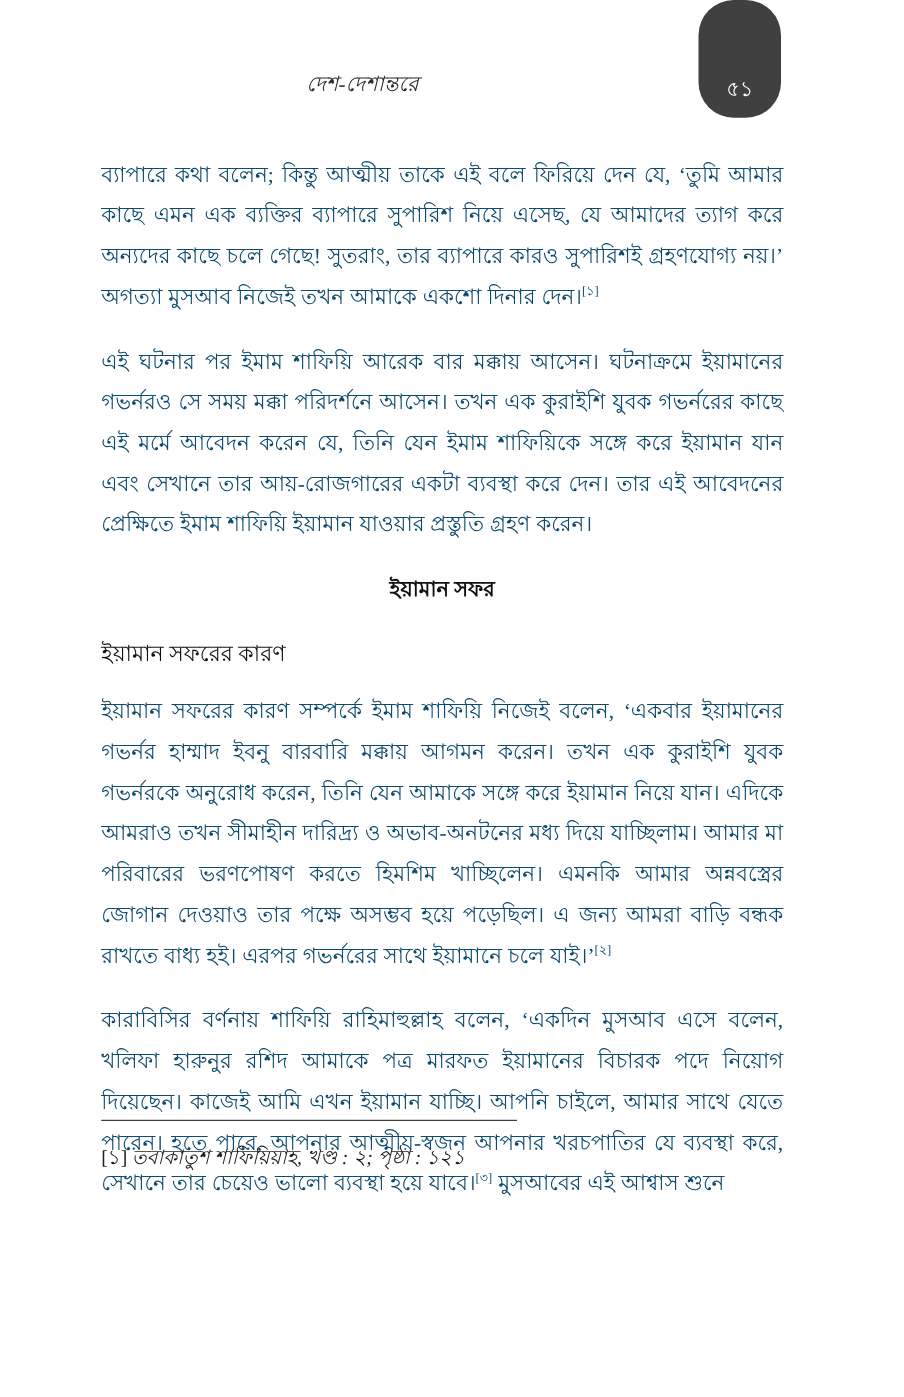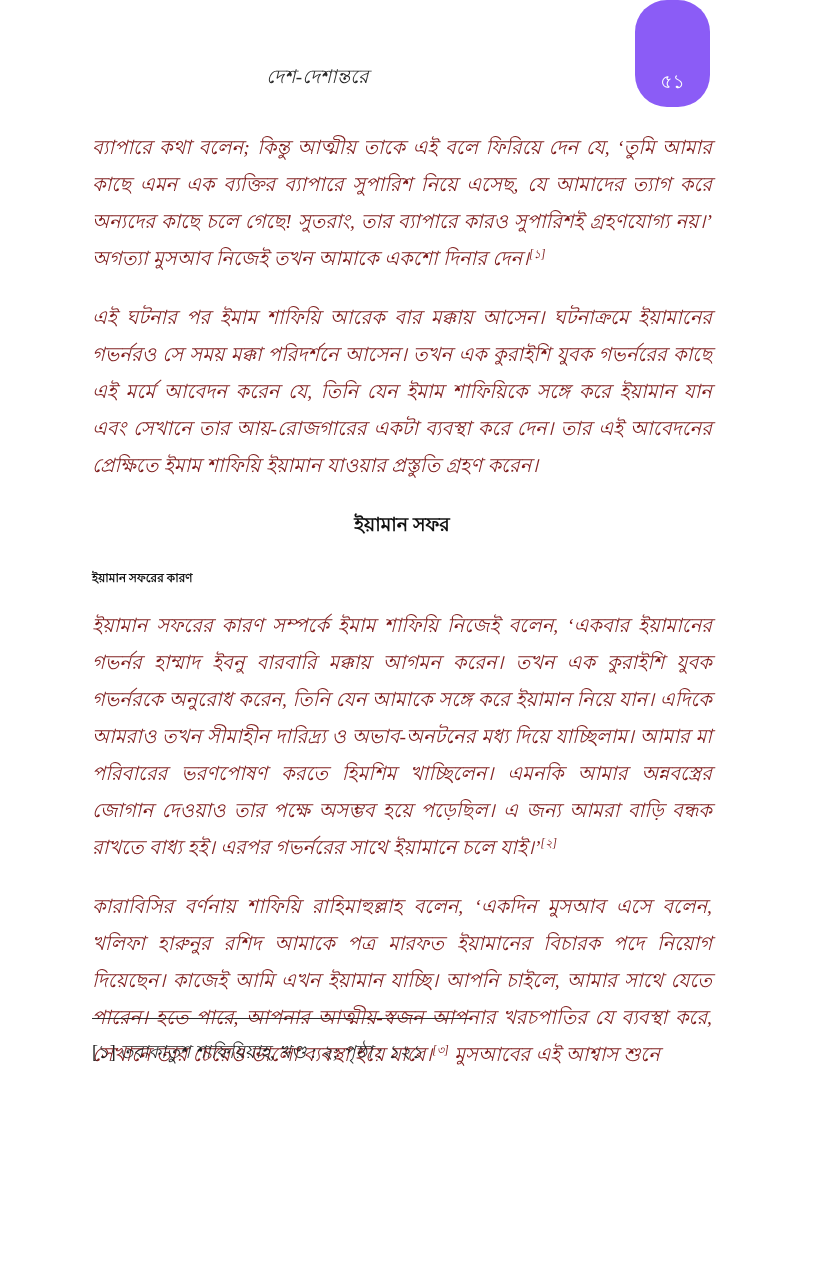--- a/index.html
+++ b/index.html
@@ -22,86 +22,85 @@
     box-sizing: border-box;
   }
 
   
   .page-number-tab {
     position: absolute;
     top: 0;
     left: 635px;
     width: 75px;
     height: 107px;
-    background: #8b5cf6;
+    background: #404040;
     display: flex;
     align-items: flex-end;
     justify-content: center;
     padding-bottom: 16px;
     box-sizing: border-box;
     border-radius: 32px;
   }
 
   .page-number-tab .num {
     color: #ffffff;
     font-size: 19px;
     line-height: 1;
     font-family: "Liberation Serif", "DejaVu Serif", serif;
   }
 
   .running-head {
     position: absolute;
     top: 62px;
-    left: 0;
+    left: 12px;
     width: 635px;
     text-align: center;
     font-style: italic;
     font-size: 19px;
     color: #2a2a2a;
     letter-spacing: 0.2px;
     font-family: "Liberation Serif", "DejaVu Serif", serif;
   }
 
   
   .content {
     position: absolute;
     left: 92px;
     top: 125px;
     width: 620px;
   }
 
   p.body-para {
-    margin: 4px 0 22px 0;
+    margin: 16px 0 22px 0;
     font-size: 19.5px;
     line-height: 37px;
     text-align: justify;
     text-justify: inter-word;
-    color: #7f1d1d;
+    color: #0c4a6e;
     word-spacing: 0.5px;
-    font-style: italic;
   }
 
   p.body-para:last-child {
     margin-bottom: 0;
   }
 
   .section-title {
     margin: 30px 0 34px 0;
     text-align: center;
     font-size: 19px;
     font-weight: bold;
     line-height: 1.2;
     color: #111111;
   }
 
   .sub-title {
     margin: 0 0 22px 0;
     text-align: left;
-    font-size: 12px;
-    font-weight: bold;
+    font-size: 20px;
+    font-weight: normal;
     line-height: 1.2;
     color: #111111;
   }
 
   sup.fn-ref {
     font-size: 11.5px;
     vertical-align: super;
     line-height: 0;
   }
 

